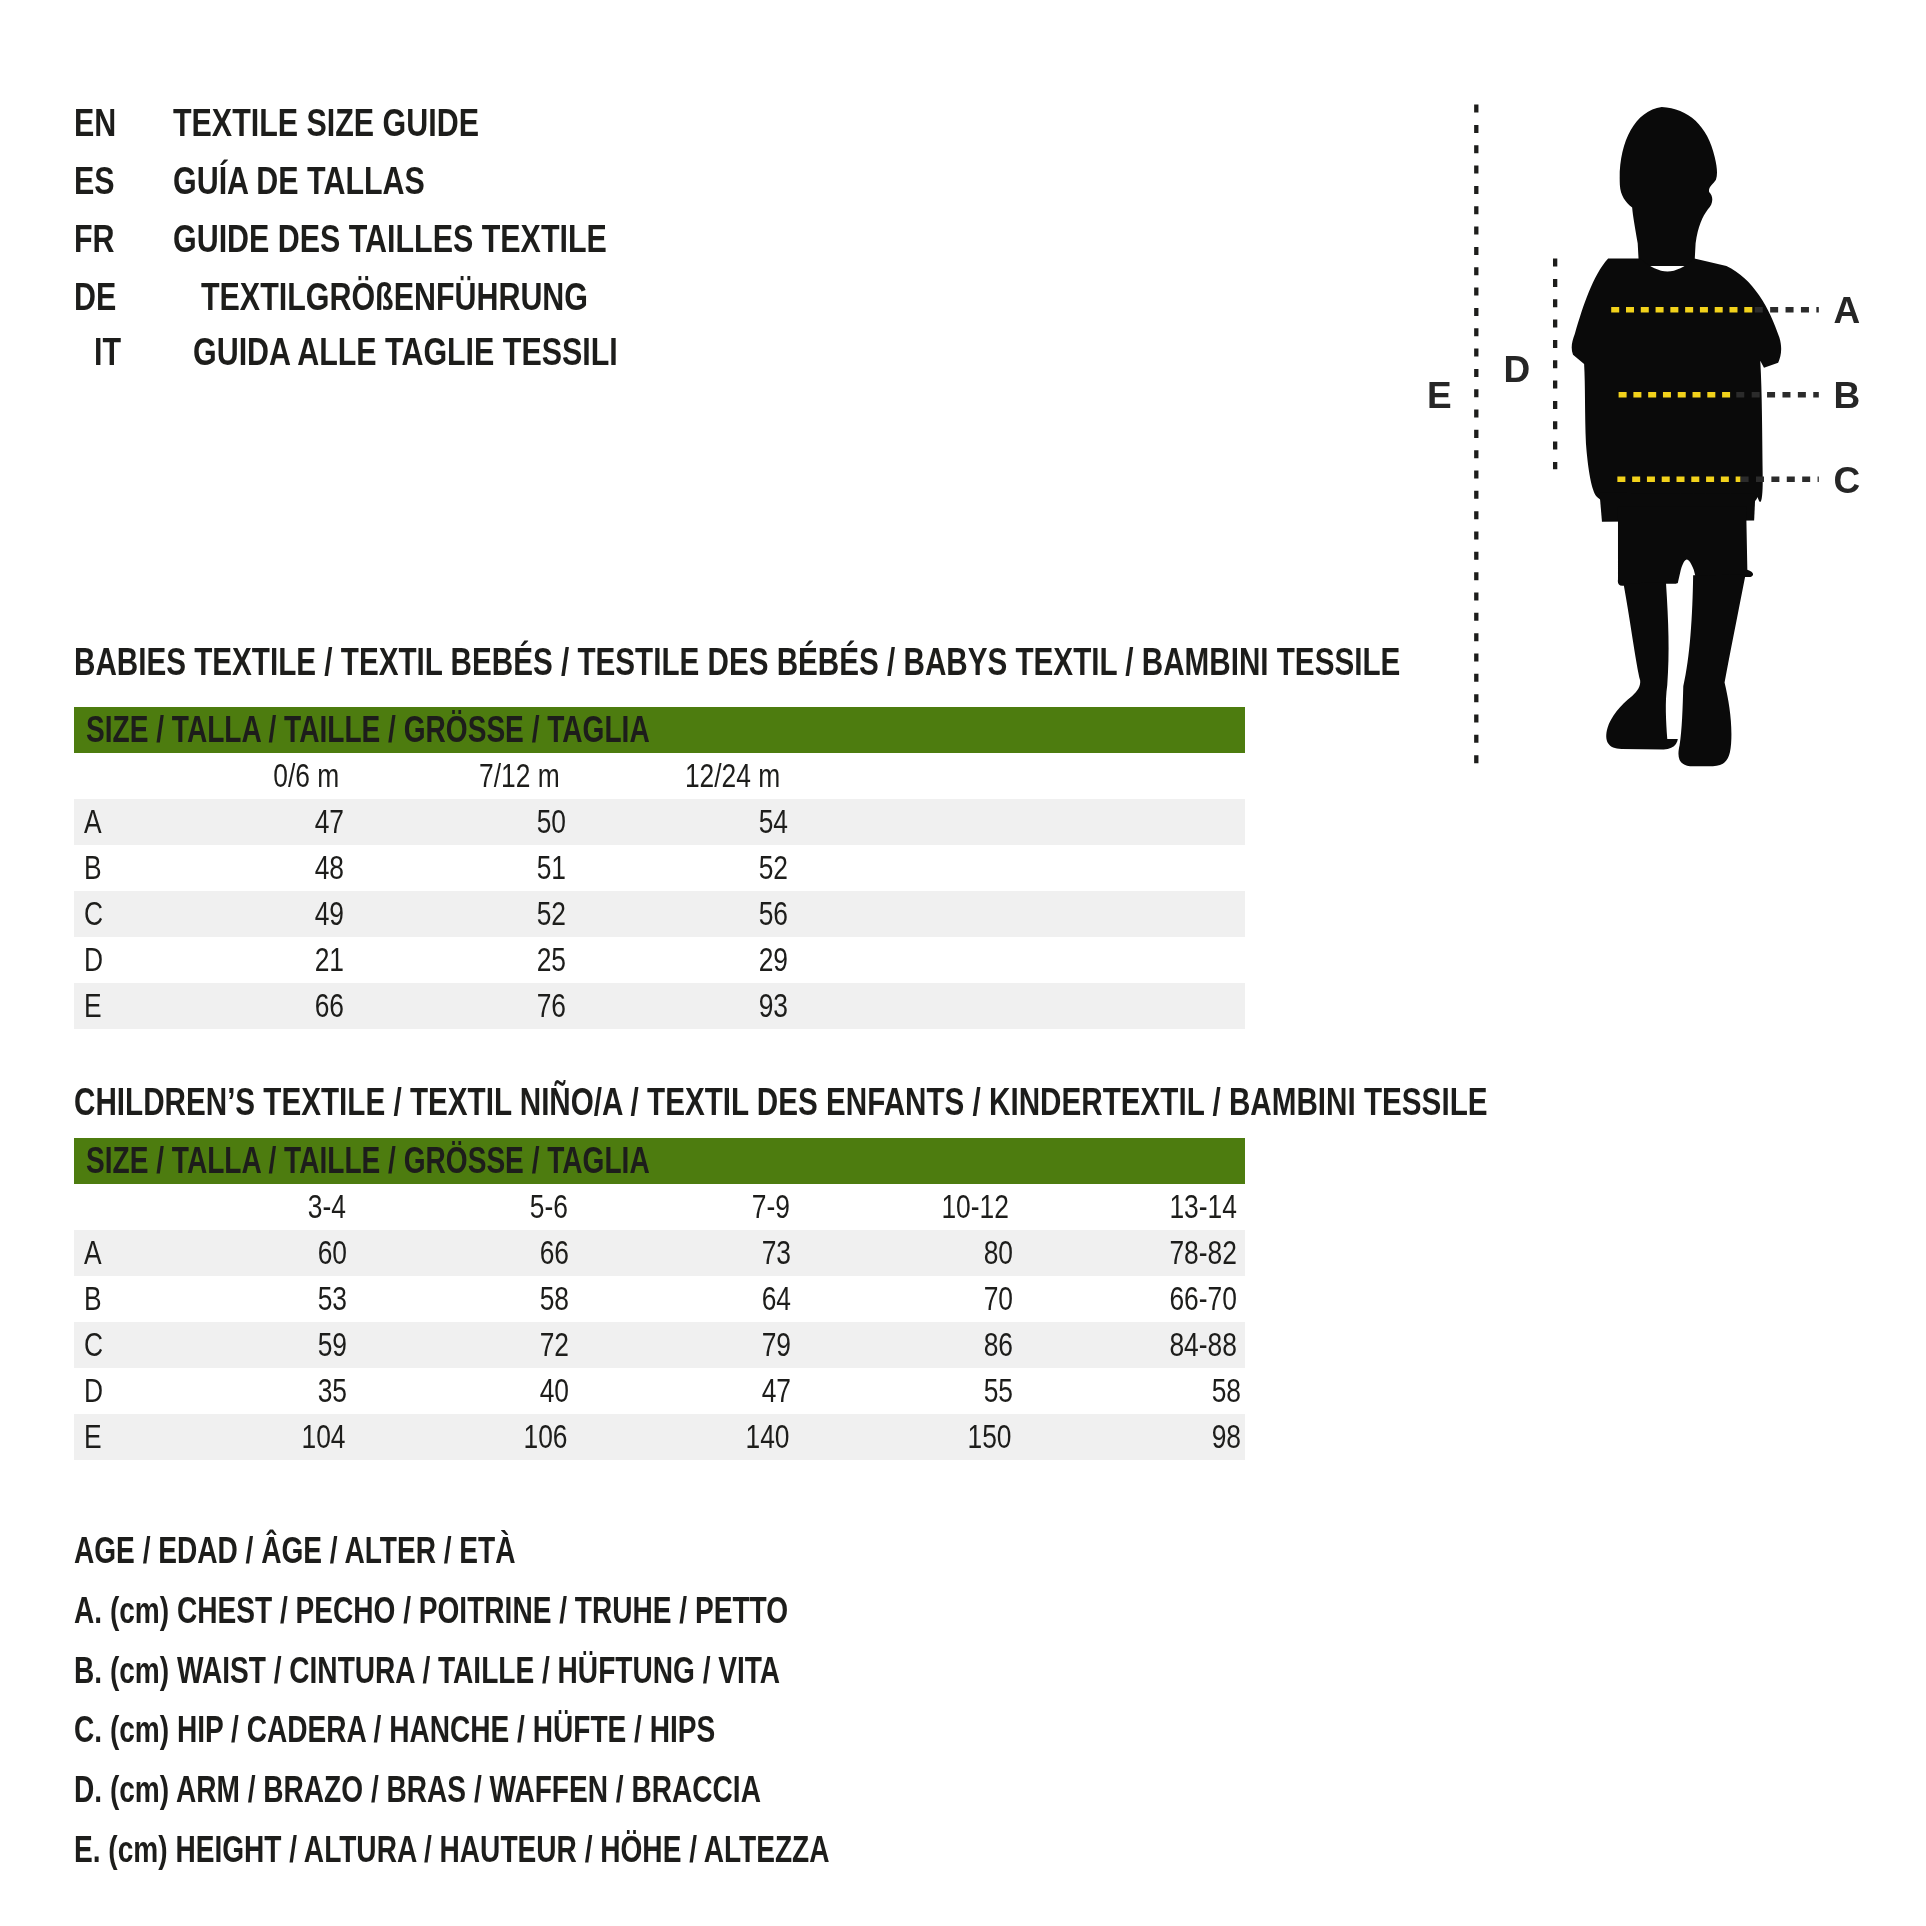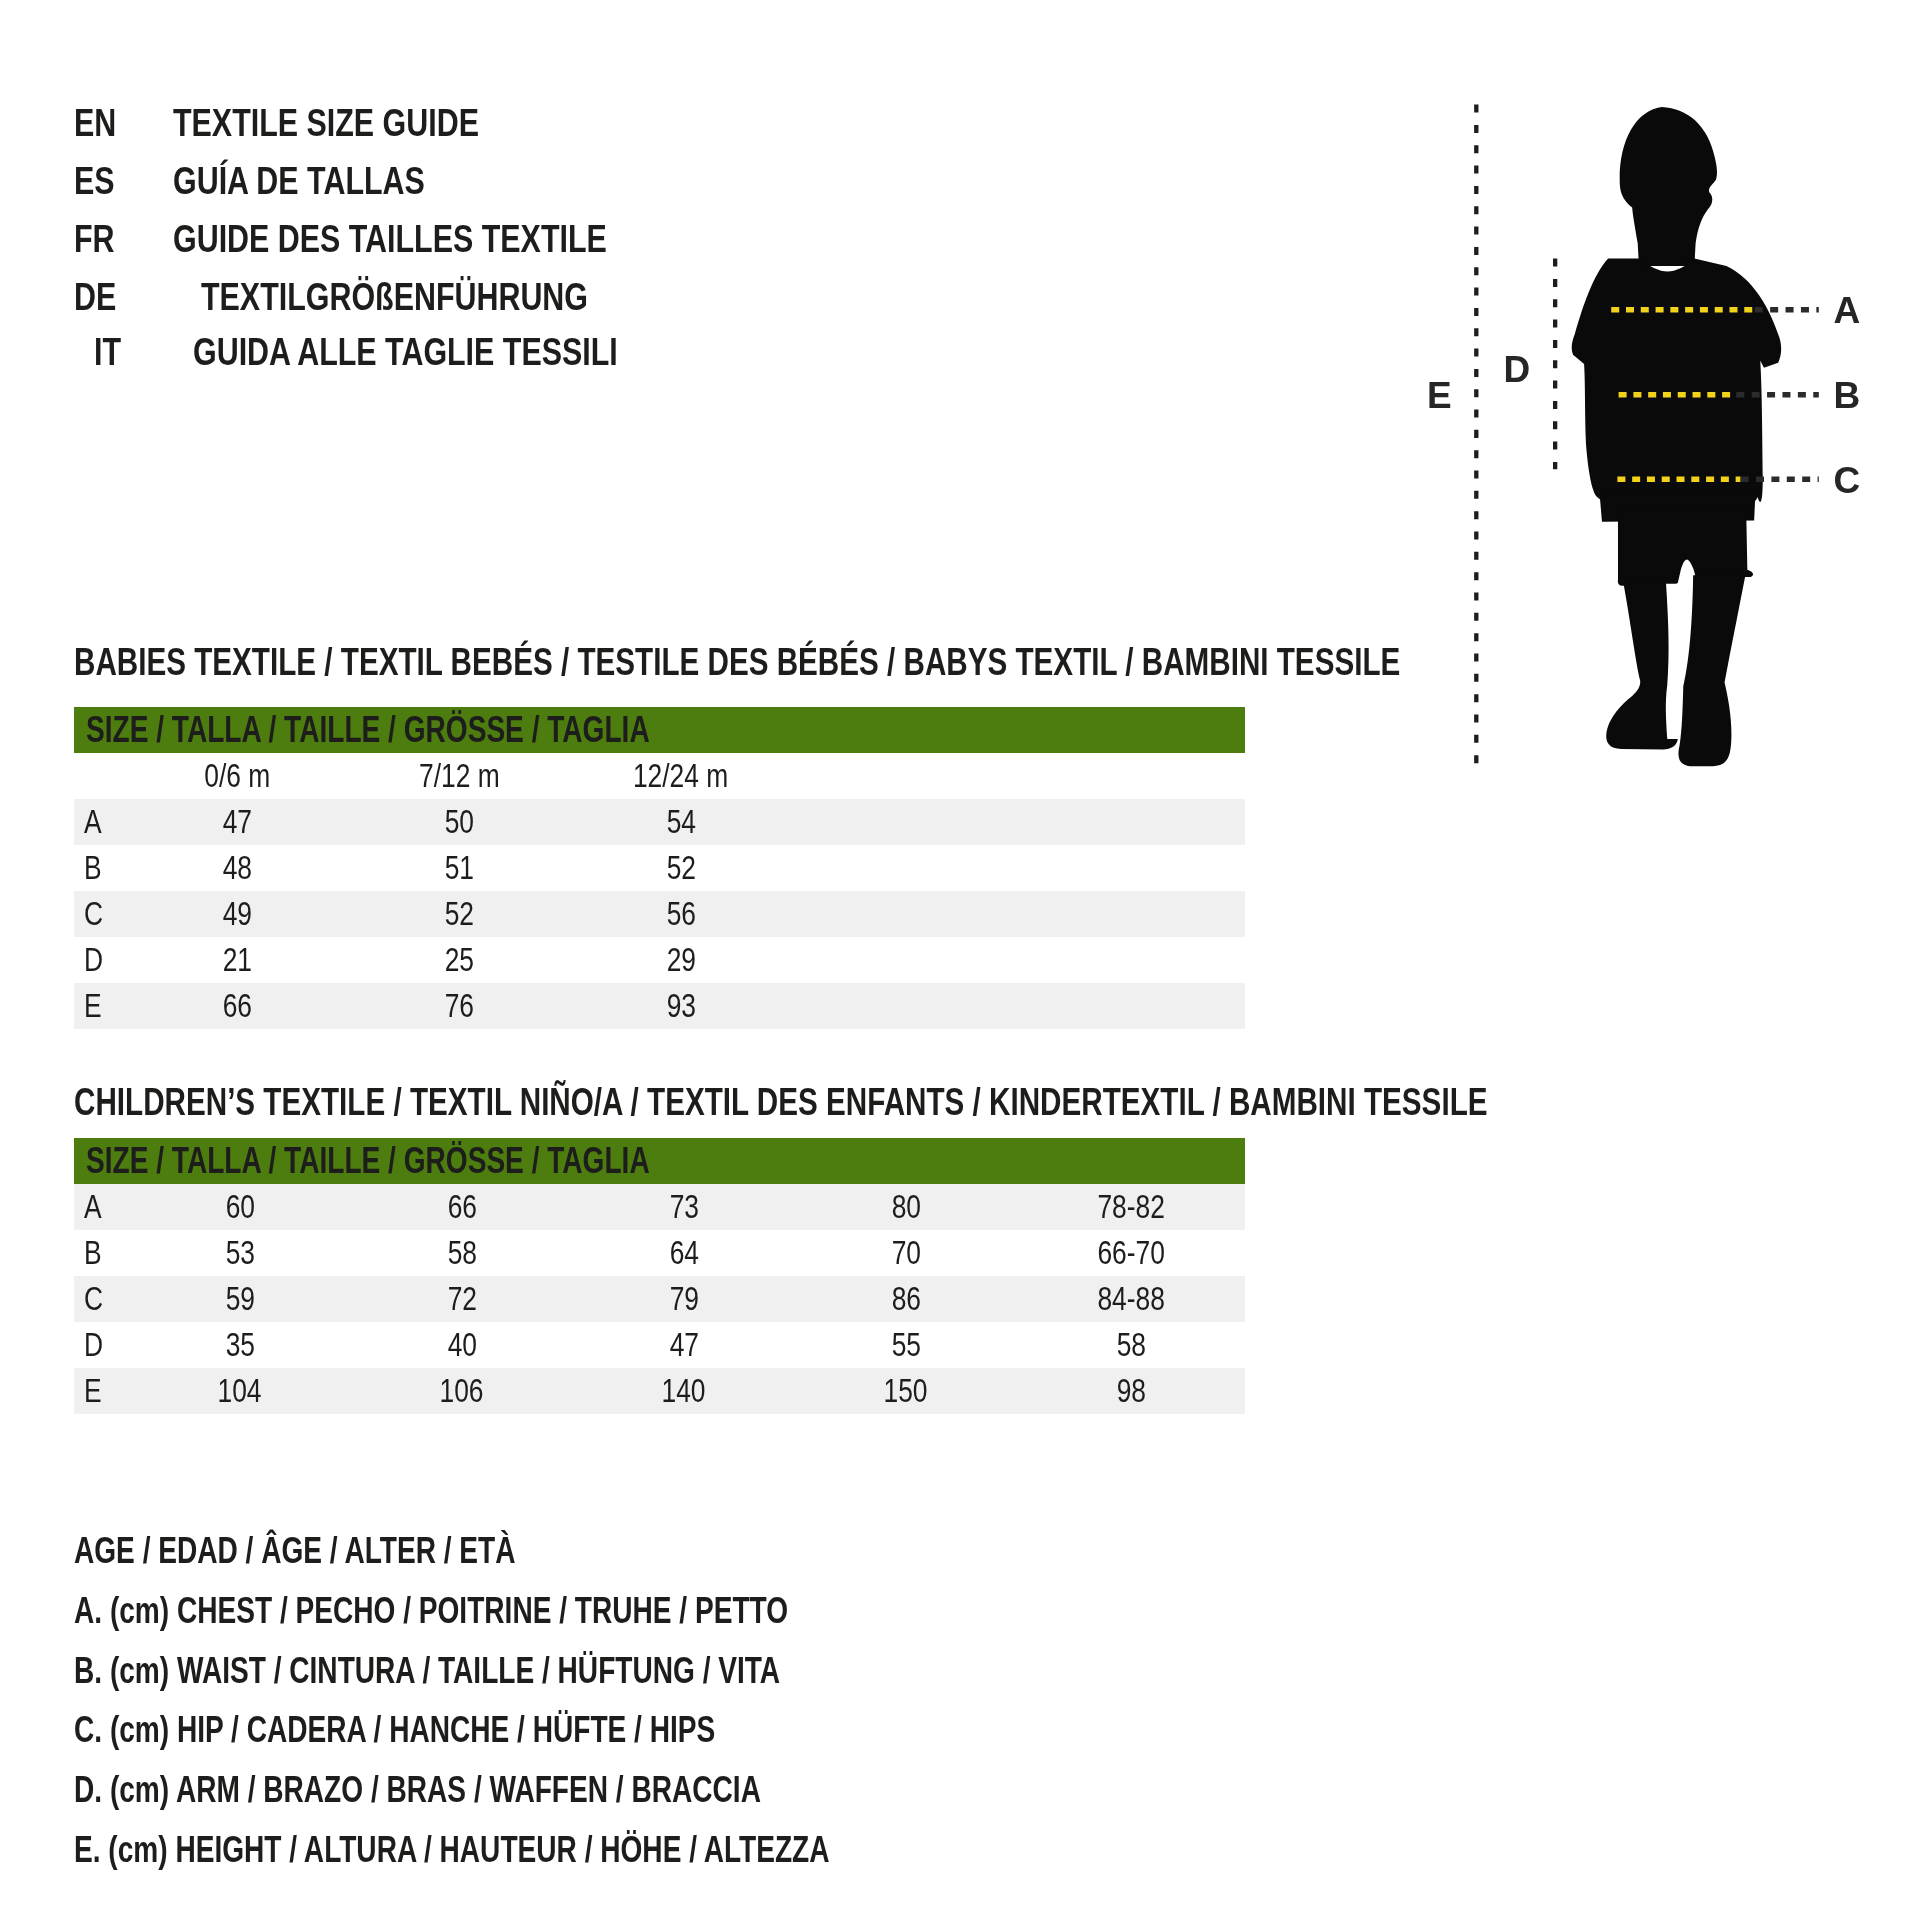--- a/index.html
+++ b/index.html
@@ -43,21 +43,21 @@
     height:46px; background:#4d7c0f;
     display:flex; align-items:center;
     padding-left:12.3px; box-sizing:border-box;
     font-size:36px; font-weight:700;
   }
   .trow { display:grid; height:46px; align-items:center; }
   .babies-grid   { grid-template-columns:52px 222px 222px 222px 1fr; }
   .children-grid { grid-template-columns:55px 222px 222px 222px 222px 1fr; }
   .trow.stripe { background:#f0f0f0; }
   .trow .lab { padding-left:10px; font-size:33px; font-weight:400; }
-  .trow .val { text-align:center; font-size:33px; font-weight:400; }
+  .trow .val { text-align:right; font-size:33px; font-weight:400; }
   
   .legend-row {
     position:absolute; left:74px; height:60px;
     display:flex; align-items:flex-end;
     font-size:36px; font-weight:700;
   }
   
   #figure-svg { position:absolute; left:1411px; top:86px; }
 </style>
 </head>
@@ -234,20 +234,28 @@
 
 <div class="section-heading" style="top:1081px;">
   <span class="cond">CHILDREN’S TEXTILE / TEXTIL NIÑO/A / TEXTIL DES ENFANTS / KINDERTEXTIL / BAMBINI TESSILE</span>
 </div>
 
 <div class="size-table" style="top:1138px;" id="children-table">
   <div class="table-bar">
     <span class="cond">SIZE / TALLA / TAILLE / GRÖSSE / TAGLIA</span>
   </div>
   <div id="children-rows">
+      <div class="trow children-grid">
+        <div class="lab"></div>
+        <div class="val"><span class="cxc">3-4</span></div>
+        <div class="val"><span class="cxc">5-6</span></div>
+        <div class="val"><span class="cxc">7-9</span></div>
+        <div class="val"><span class="cxc">10-12</span></div>
+        <div class="val"><span class="cxc">13-14</span></div>
+      </div>
       <div class="trow children-grid stripe">
         <div class="lab"><span class="cxc" style="transform-origin: 0px 50%;">A</span></div>
         <div class="val"><span class="cxc">60</span></div>
         <div class="val"><span class="cxc">66</span></div>
         <div class="val"><span class="cxc">73</span></div>
         <div class="val"><span class="cxc">80</span></div>
         <div class="val"><span class="cxc">78-82</span></div>
       </div>
       <div class="trow children-grid">
         <div class="lab"><span class="cxc" style="transform-origin: 0px 50%;">B</span></div>

